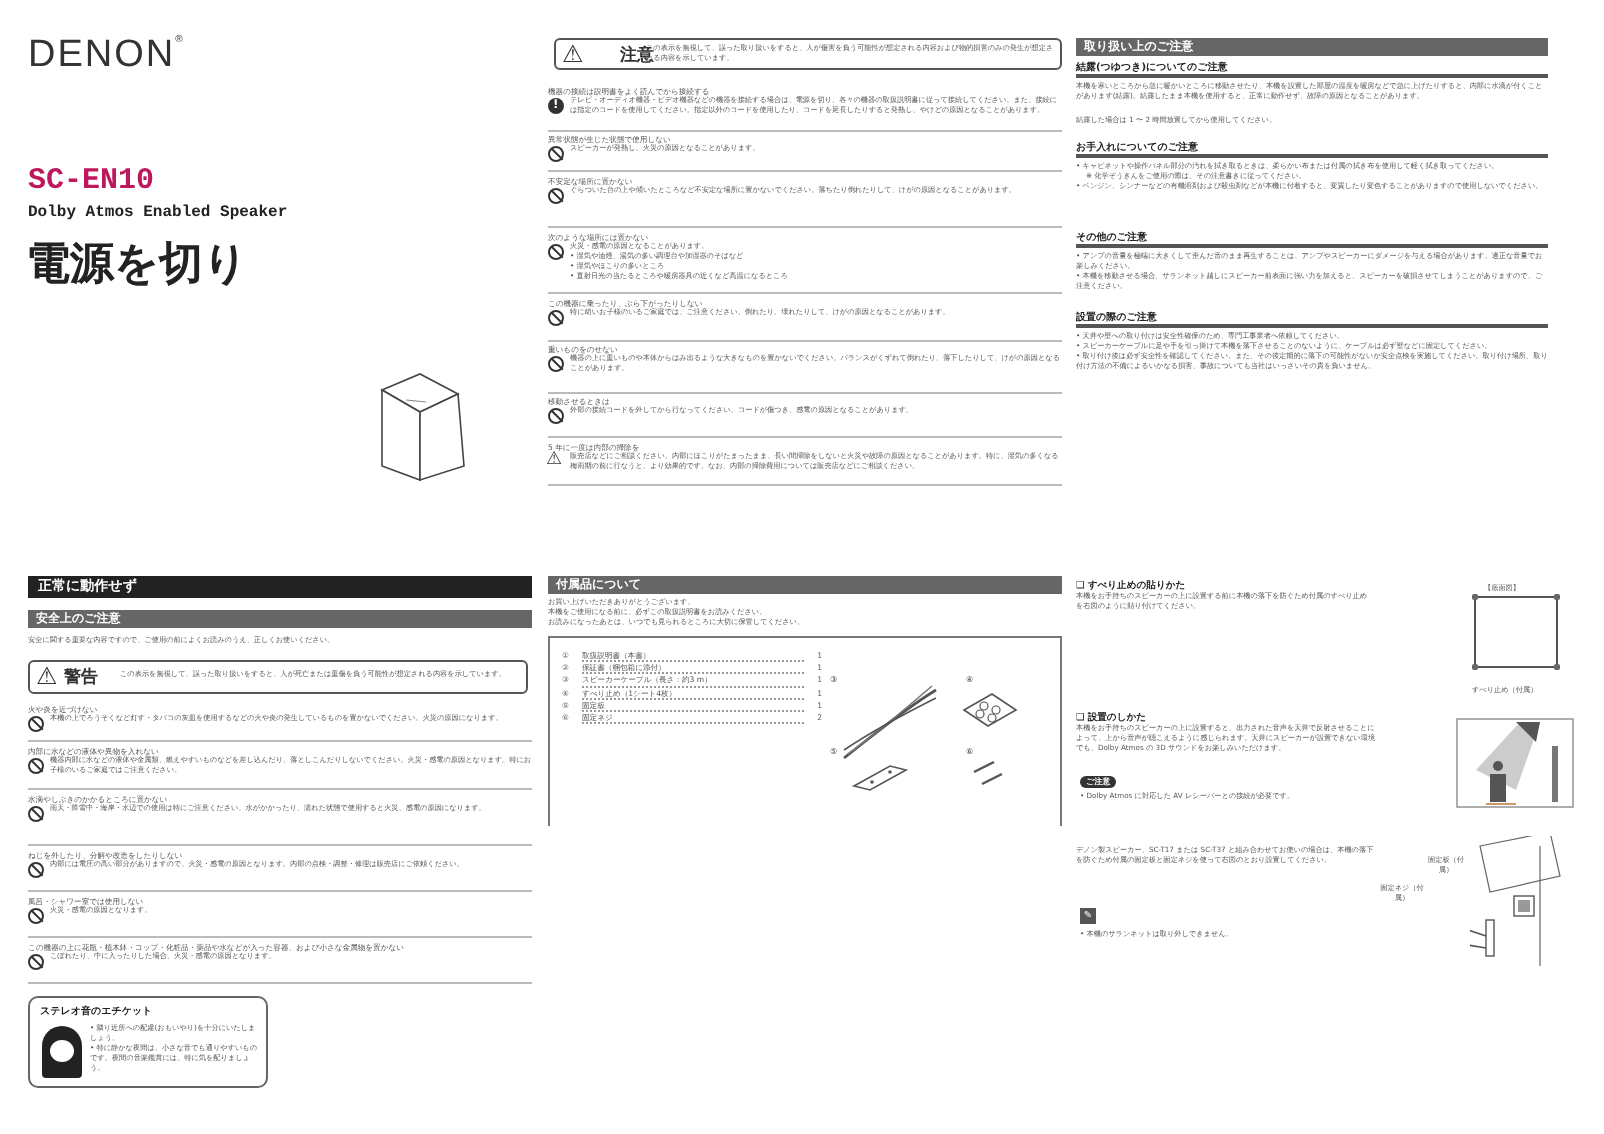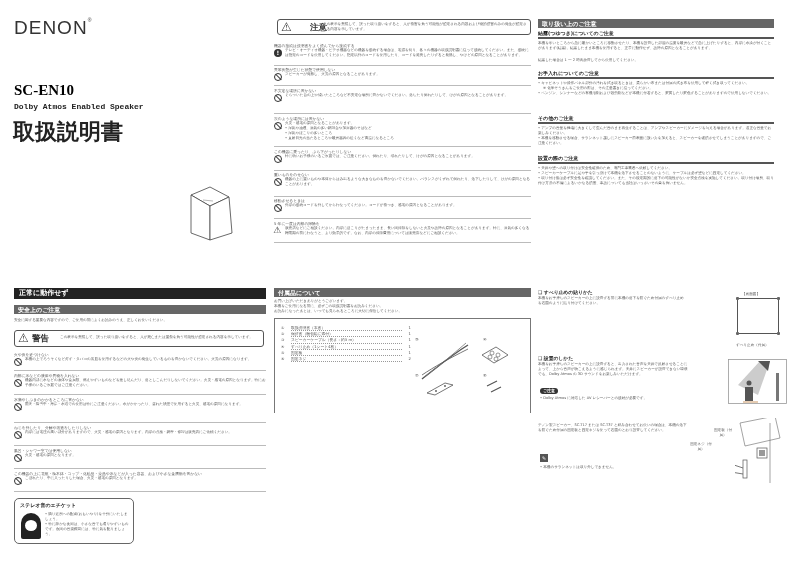--- a/index.html
+++ b/index.html
@@ -7,21 +7,21 @@
     width: 802px; height: 567px; background: #ffffff; position: relative; overflow: hidden;
     font-family: "DejaVu Sans", "Liberation Sans", sans-serif; color: #333;
   }
   .abs { position: absolute; }
   .tiny { font-size: 3.6px; line-height: 5px; color: #555; }
   .hline { position: absolute; height: 1px; background: #bbb; }
 
   
   .logo { left: 14px; top: 17px; font-size: 19px; letter-spacing: 1px; color: #333; font-family: "Liberation Sans", sans-serif; }
   .logo sup { font-size: 5px; vertical-align: top; }
-  .model { left: 14px; top: 82px; font-size: 15px; font-weight: bold; color: #000000; font-family: Liberation Serif, serif; }
+  .model { left: 14px; top: 82px; font-size: 15px; font-weight: bold; color: #be185d; font-family: Liberation Mono, monospace; }
   .subtitle { left: 14px; top: 102px; font-size: 8px; font-weight: bold; color: #222; font-family: Liberation Mono, monospace; }
   .jtitle { left: 13px; top: 117px; font-size: 22px; font-weight: bold; color: #222; letter-spacing: 0px; }
 
   
   .caution-box { left: 277px; top: 19px; width: 254px; height: 16px; border: 1px solid #555; border-radius: 3px; }
   .caution-box .tri { position: absolute; left: 3px; top: 1px; font-size: 12px; color: #333; line-height: 13px; }
   .caution-box .lbl { position: absolute; left: 32px; top: 2px; font-size: 8.5px; font-weight: bold; color: #333; }
   .caution-box .desc { position: absolute; left: 45px; top: 2px; width: 205px; }
 
   .rule-item { position: absolute; left: 274px; width: 257px; }
@@ -75,21 +75,21 @@
   .corner-dot { position: absolute; width: 3px; height: 3px; background: #666; border-radius: 1px; }
   .note-badge { position: absolute; background: #333; color: #fff; font-size: 4px; font-weight: bold; border-radius: 3px; padding: 0 3px; line-height: 6px; }
   .pencil-icon { position: absolute; width: 8px; height: 8px; background: #555; color: #fff; font-size: 5px; text-align: center; line-height: 8px; }
 </style>
 </head>
 <body>
 
 <div class="abs logo"><span>DENON</span><sup>®</sup></div>
 <div class="abs model">SC-EN10</div>
 <div class="abs subtitle">Dolby Atmos Enabled Speaker</div>
-<div class="abs jtitle">取扱説明書</div>
+<div class="abs jtitle">電源を切り</div>
 
 <svg class="abs" style="left:185px;top:185px;" width="60" height="70">
   <polygon points="6,10 25,2 44,12 25,21" fill="#fff" stroke="#444" stroke-width="0.8"></polygon>
   <polygon points="6,10 6,48 25,55 25,21" fill="#fff" stroke="#444" stroke-width="0.8"></polygon>
   <polygon points="25,21 44,12 47,48 25,55" fill="#fff" stroke="#444" stroke-width="0.8"></polygon>
   <line x1="18" y1="15" x2="28" y2="16" stroke="#888" stroke-width="0.6"></line>
 </svg>
 
 <div class="abs caution-box">
   <span class="tri">⚠</span>

